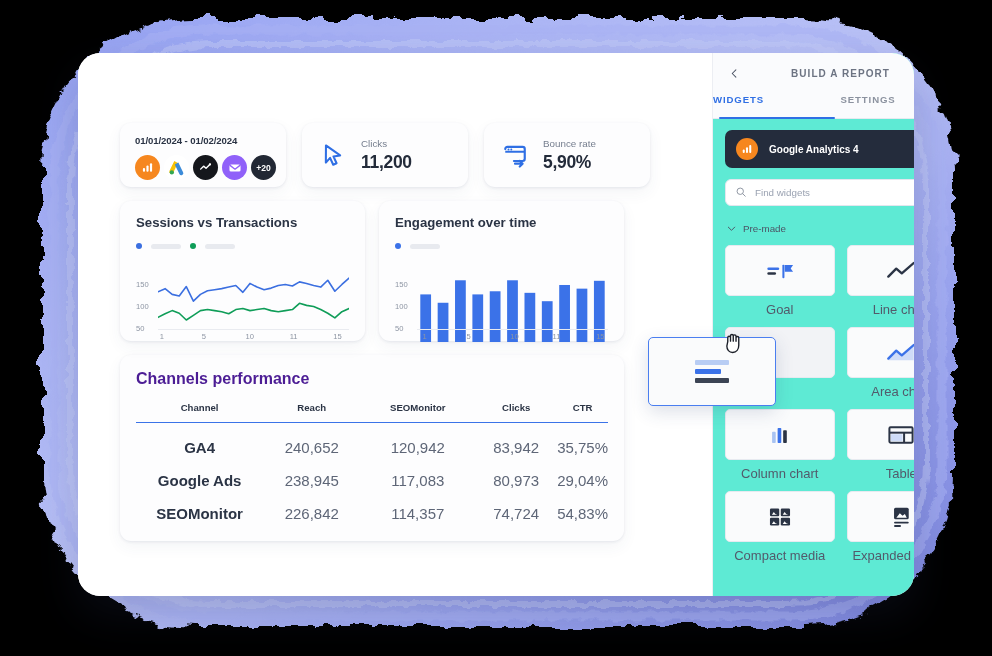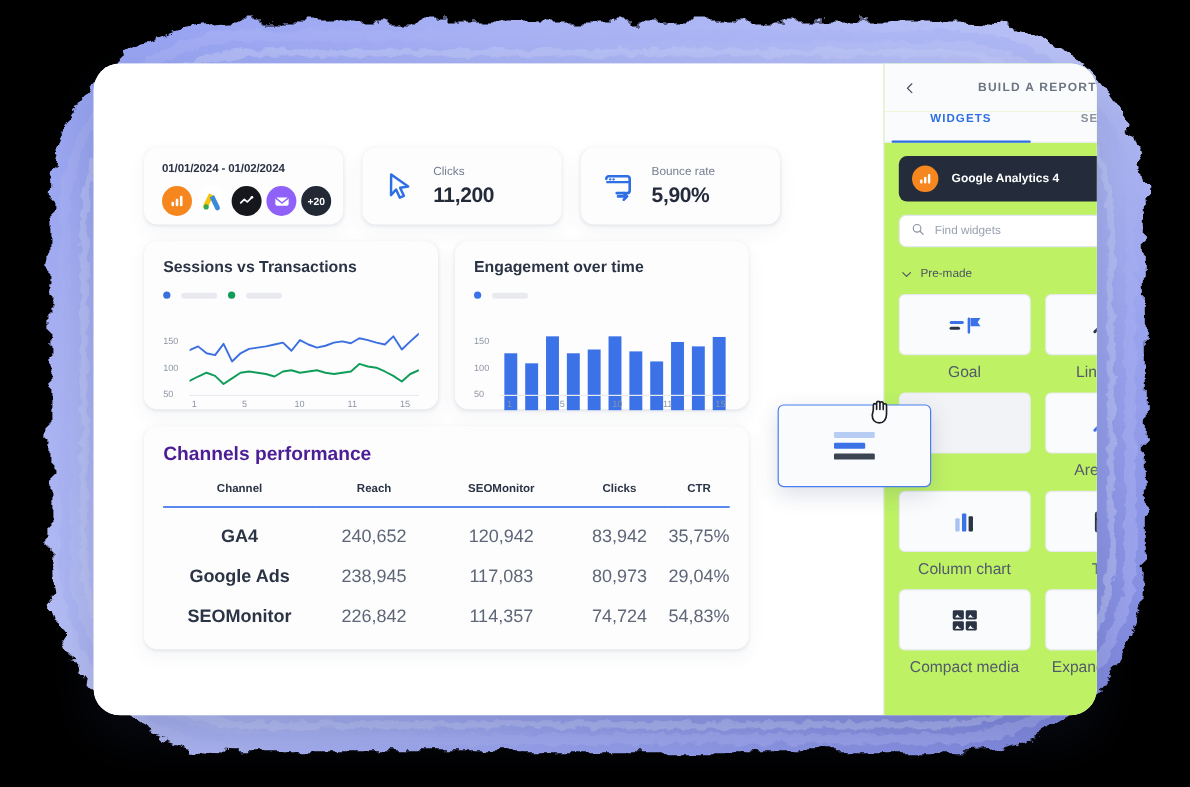--- a/index.html
+++ b/index.html
@@ -72,29 +72,29 @@
   th { font-size: 9.6px; font-weight: bold; color: #2b3445; text-align: center;
        padding: 0 0 9px 0; border-bottom: 1.4px solid #3b73e8; }
   td { font-size: 15px; color: #5e6677; padding: 16px 0 0 0; text-align: center; }
   td.ch-name { font-weight: bold; color: #2b3445; }
   th.c0, td.c0 { width: 132px; }
   th.c1, td.c1 { width: 102px; }
   th.c2, td.c2 { width: 122px; }
   th.c3, td.c3 { width: 86px; }
 
   
-  .panel { position: absolute; left: 658px; top: 0; width: 256px; height: 543px;
-           background: #bef264; border-left: 1px solid #eceef3; }
+  .panel { position: absolute; left: 634px; top: 0; width: 256px; height: 543px;
+           background: #5eead4; border-left: 1px solid #eceef3; }
   .panel-head { height: 40px; display: flex; align-items: center; position: relative; background:#fafbfd;}
   .back-btn { position: absolute; left: 12px; top: 11px; width: 18px; height: 18px;
               display: flex; align-items: center; justify-content: center; }
   .panel-title { width: 100%; text-align: center; font-size: 10px; font-weight: bold;
                  color: #6c7382; letter-spacing: 1.05px; }
   .tabs { display: flex; height: 26px; background: #fafbfd; border-bottom: 1px solid #e7eaf0; }
-  .tab { flex: 1; text-align: center; font-size: 9.6px; font-weight: bold;
+  .tab { flex: 1; text-align: left; font-size: 9.6px; font-weight: bold;
          letter-spacing: .9px; color: #8b929f; position: relative; padding-top: 1px; }
   .tab.active { color: #2f6fe4; }
   .tab.active::after { content: ""; position: absolute; left: 6px; right: 6px; bottom: -1px;
                        height: 2.2px; background: #2f6fe4; border-radius: 2px; }
 
   .panel-body { padding: 11px 12px 0 12px; }
   .src-card { height: 38px; background: #242c3c; border-radius: 7px;
               display: flex; align-items: center; padding: 0 11px; }
   .src-ico { width: 22px; height: 22px; border-radius: 50%; background: #f6871f;
              display: flex; align-items: center; justify-content: center; flex: none; }

